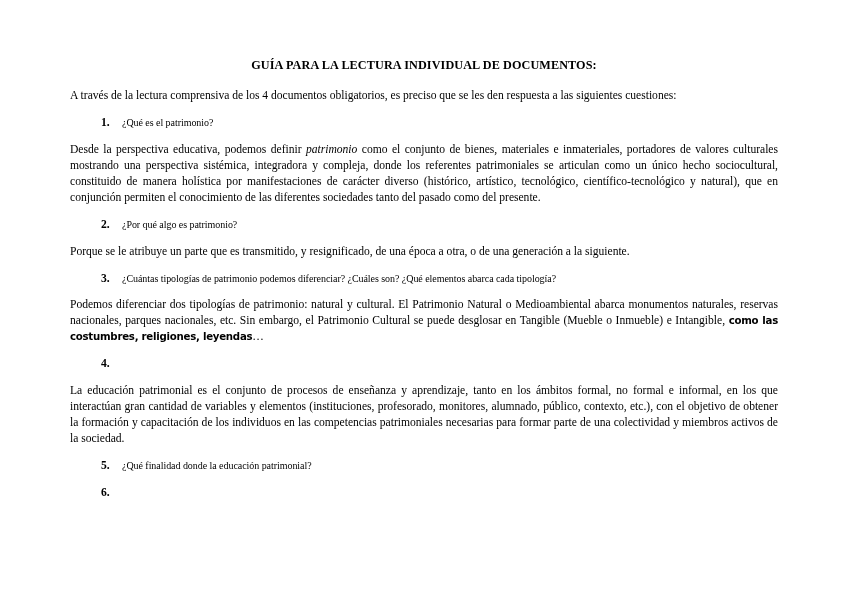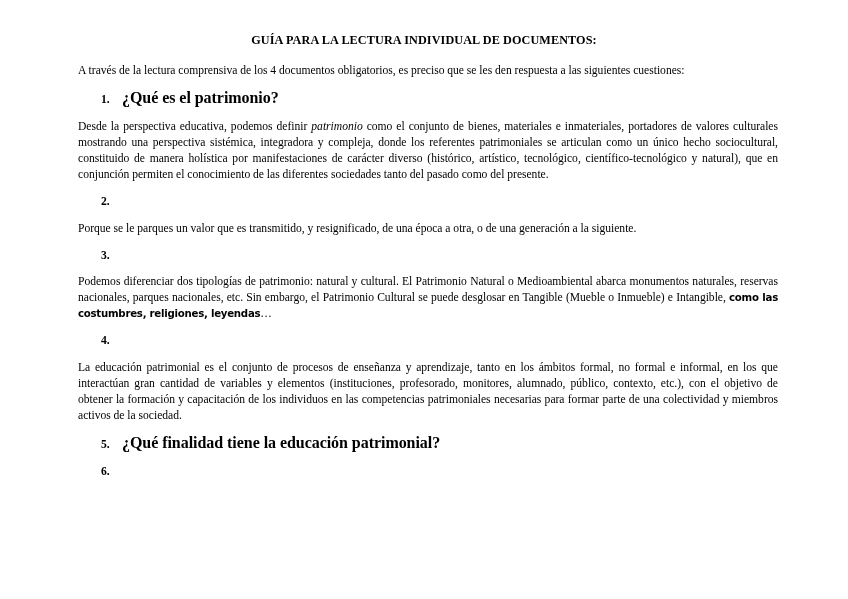--- a/index.html
+++ b/index.html
@@ -15,35 +15,35 @@
     font-family: "Liberation Serif", "DejaVu Serif", serif;
     color: #000000;
     -webkit-font-smoothing: antialiased;
   }
   .page {
     position: relative;
     width: 848px;
     height: 599px;
     background: #ffffff;
     box-sizing: border-box;
-    padding: 33px 70px 0 70px;
+    padding: 58px 70px 0 70px;
   }
   .doc-title {
     text-align: center;
     font-weight: bold;
     font-size: 12.2px;
     line-height: 1.25;
     letter-spacing: 0.1px;
     margin: 0 0 15px 0;
   }
   .body-par {
     font-size: 11.6px;
     line-height: 15.9px;
     text-align: justify;
-    margin: 0 0 11px 8px;
+    margin: 0 0 11px 0;
     letter-spacing: -0.02px;
   }
   .body-par em {
   }
   
   .alt-face {
     font-family: "DejaVu Sans", sans-serif;
     font-size: 10.2px;
     font-weight: bold;
     letter-spacing: -0.25px;
@@ -55,22 +55,22 @@
     padding-left: 31px;
   }
   .q-num {
     font-weight: bold;
     font-size: 11.6px;
     line-height: 15.9px;
     width: 21px;
     flex: 0 0 21px;
   }
   .q-text {
-    font-weight: bold;
-    font-size: 16px;
+    font-weight: normal;
+    font-size: 10px;
     line-height: 15.9px;
     letter-spacing: -0.05px;
   }
 </style>
 </head>
 <body>
 
 <div class="page">
 
   <h1 class="doc-title">GUÍA PARA LA LECTURA INDIVIDUAL DE DOCUMENTOS:</h1>
@@ -78,32 +78,34 @@
   <p class="body-par">A través de la lectura comprensiva de los 4 documentos obligatorios, es preciso que se les den respuesta a las siguientes cuestiones:</p>
 
   <div id="questions-list">
       <div class="q-item">
         <span class="q-num">1.</span>
         <span class="q-text">¿Qué es el patrimonio?</span>
       </div>
       <p class="body-par"><span>Desde la perspectiva educativa, podemos definir </span><em>patrimonio</em><span> como el conjunto de bienes, materiales e inmateriales, portadores de valores culturales mostrando una perspectiva sistémica, integradora y compleja, donde los referentes patrimoniales se articulan como un único hecho sociocultural, constituido de manera holística por manifestaciones de carácter diverso (histórico, artístico, tecnológico, científico-tecnológico y natural), que en conjunción permiten el conocimiento de las diferentes sociedades tanto del pasado como del presente.</span></p>
       <div class="q-item">
         <span class="q-num">2.</span>
+        <span class="q-text">¿Por qué algo es patrimonio?</span>
       </div>
-      <p class="body-par"><span>Porque se le parques un valor que es transmitido, y resignificado, de una época a otra, o de una generación a la siguiente.</span></p>
+      <p class="body-par"><span>Porque se le atribuye un parte que es transmitido, y resignificado, de una época a otra, o de una generación a la siguiente.</span></p>
       <div class="q-item">
         <span class="q-num">3.</span>
+        <span class="q-text">¿Cuántas tipologías de patrimonio podemos diferenciar? ¿Cuáles son? ¿Qué elementos abarca cada tipología?</span>
       </div>
       <p class="body-par"><span>Podemos diferenciar dos tipologías de patrimonio: natural y cultural. El Patrimonio Natural o Medioambiental abarca monumentos naturales, reservas nacionales, parques nacionales, etc. Sin embargo, el Patrimonio Cultural se puede desglosar en Tangible (Mueble o Inmueble) e Intangible, </span><span class="alt-face">como las costumbres, religiones, leyendas</span><span class="ellipsis">…</span></p>
       <div class="q-item">
         <span class="q-num">4.</span>
       </div>
       <p class="body-par"><span>La educación patrimonial es el conjunto de procesos de enseñanza y aprendizaje, tanto en los ámbitos formal, no formal e informal, en los que interactúan gran cantidad de variables y elementos (instituciones, profesorado, monitores, alumnado, público, contexto, etc.), con el objetivo de obtener la formación y capacitación de los individuos en las competencias patrimoniales necesarias para formar parte de una colectividad y miembros activos de la sociedad.</span></p>
       <div class="q-item">
         <span class="q-num">5.</span>
-        <span class="q-text">¿Qué finalidad tiene la educación patrimonial?</span>
+        <span class="q-text">¿Qué finalidad donde la educación patrimonial?</span>
       </div>
       <div class="q-item">
         <span class="q-num">6.</span>
       </div>
     </div>
 
 </div>
 
 </body></html>

